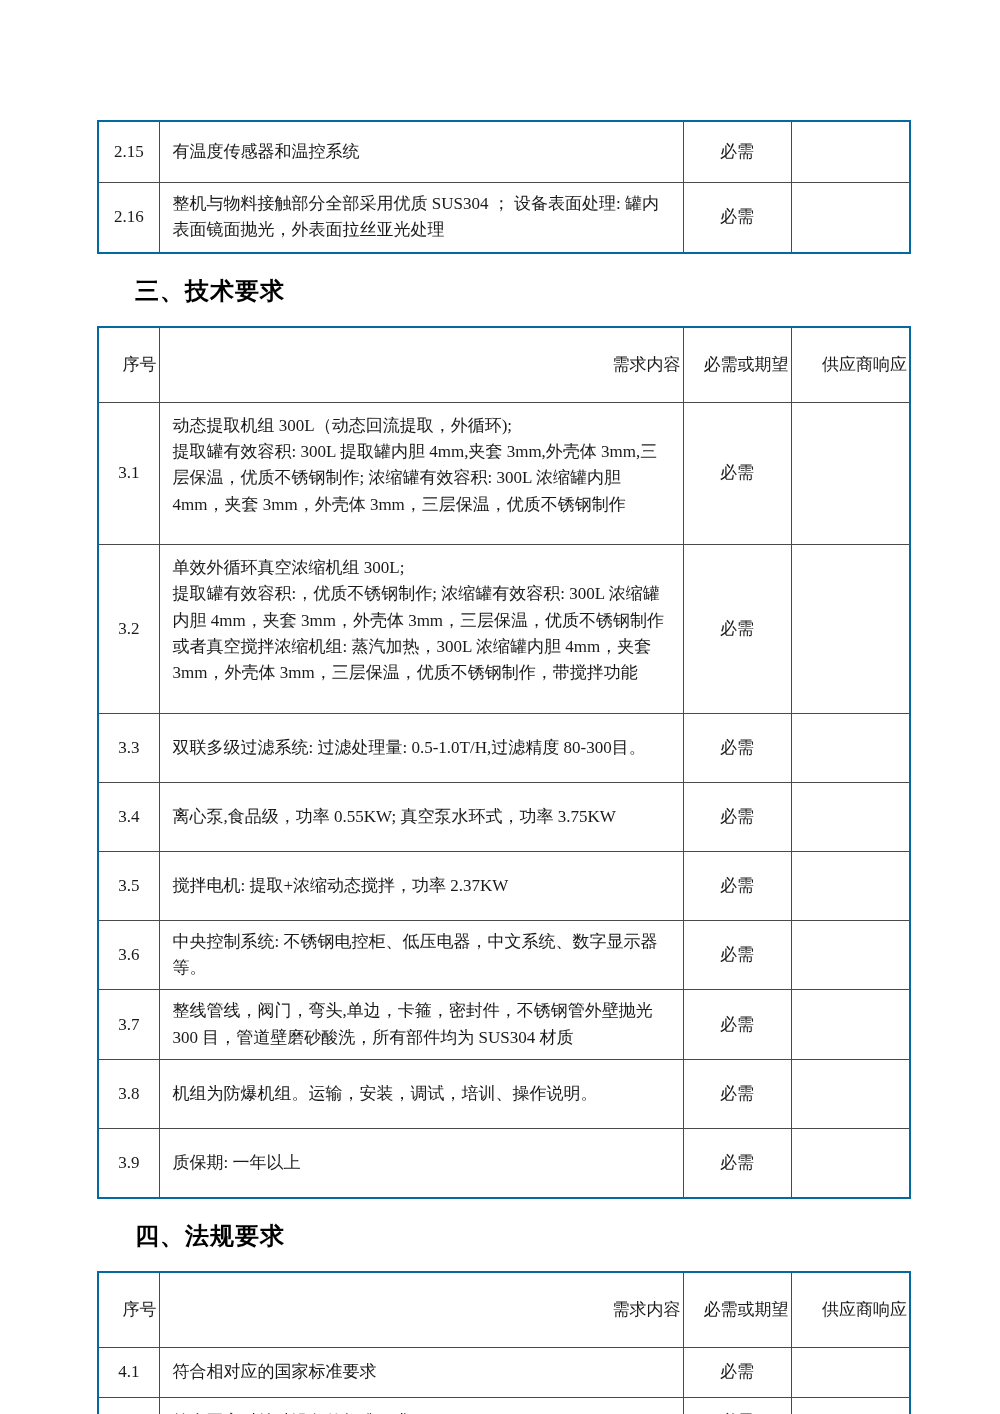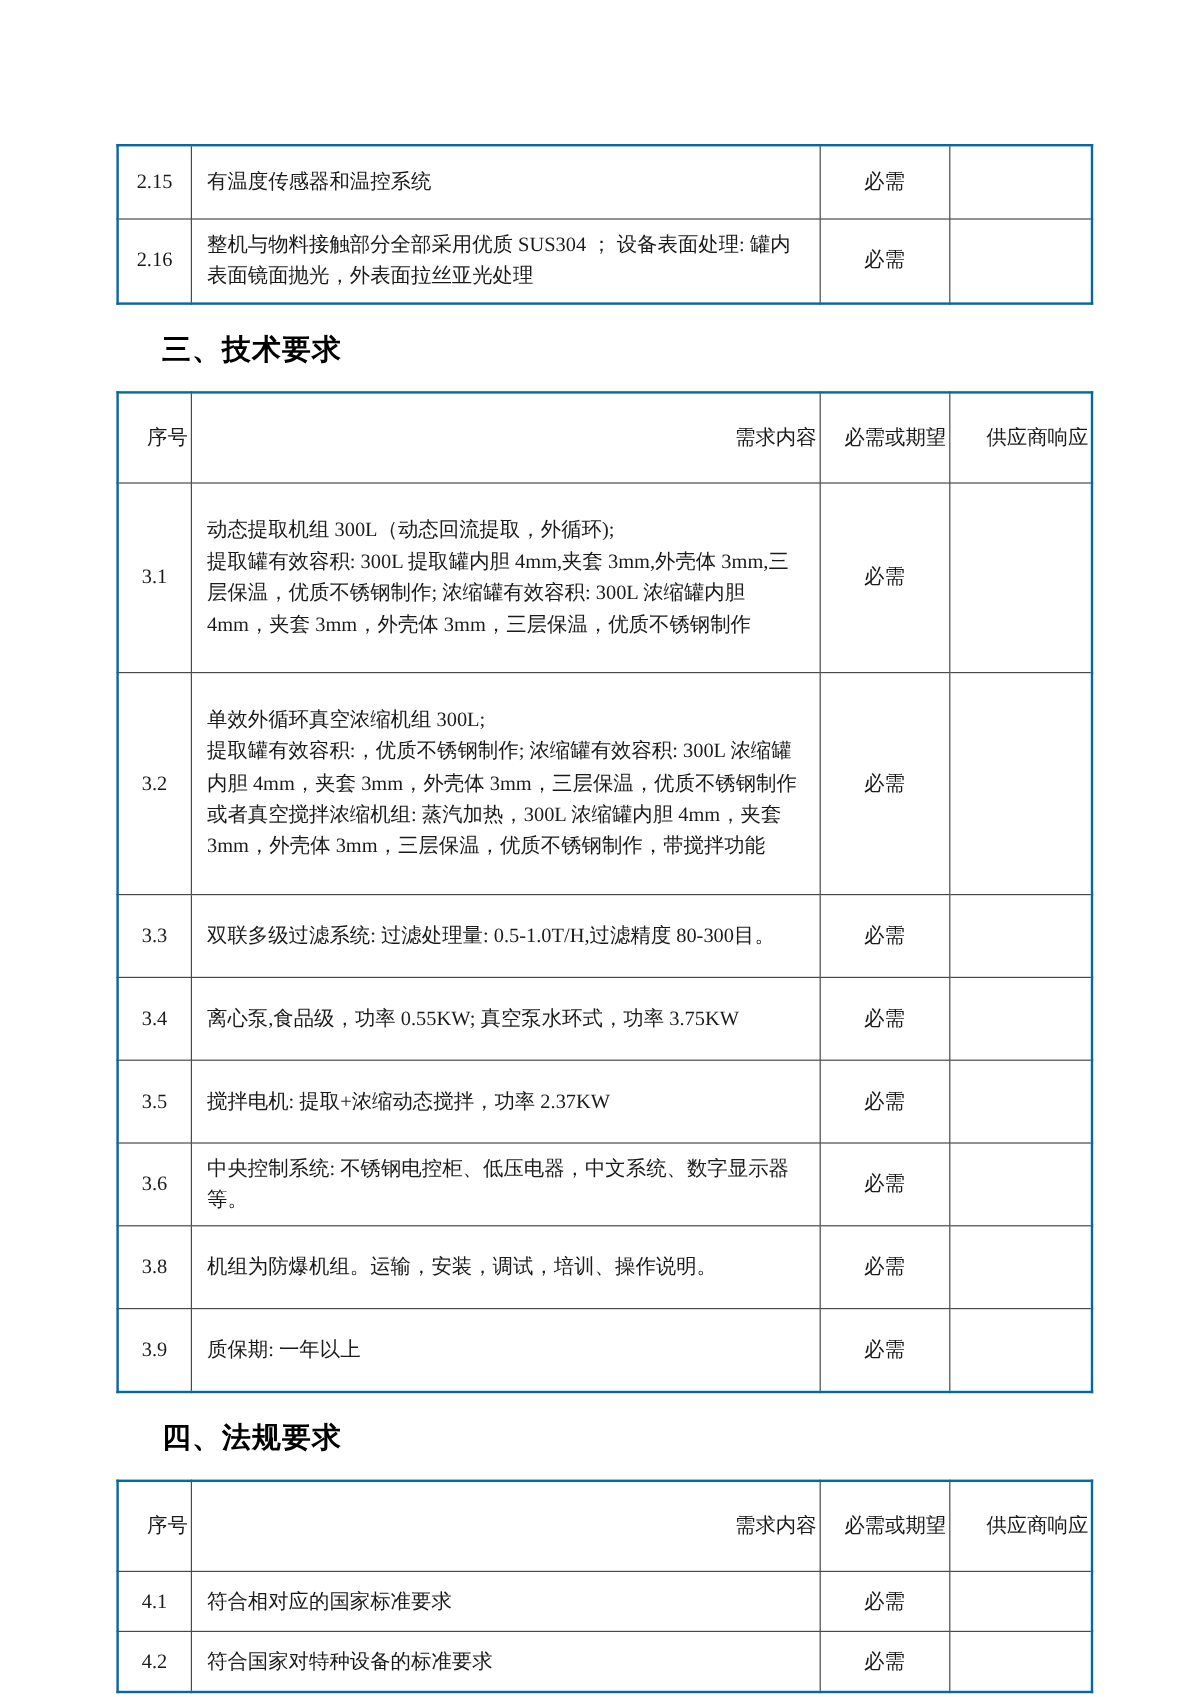--- a/index.html
+++ b/index.html
@@ -40,21 +40,21 @@
   td.c3 { text-align: center; }
   col.w0 { width: 61px; }
   col.w1 { width: 524px; }
   col.w2 { width: 108px; }
   col.w3 { width: 119px; }
 
   table.t2 td { height: 44px; }
   table.t3 td { height: 52px; }
   table.t4 td { height: 33px; }
 
-  tr.roomy td.c1 { padding-top: 26px; padding-bottom: 26px; margin-top: 48px; }
+  tr.roomy td.c1 { padding-top: 10px; padding-bottom: 26px; margin-top: 48px; }
 
   .section-title {
     font-family: "Liberation Sans", "DejaVu Sans", sans-serif;
     font-weight: bold;
     font-size: 24px;
     color: #000;
     margin: 21px 0 19px 38px;
     letter-spacing: 1px;
   }
 </style>
@@ -137,20 +137,26 @@
           <td class="c2">必需</td>
           <td class="c3"></td>
         </tr>
         <tr>
           <td class="c0">3.6</td>
           <td class="c1">中央控制系统: 不锈钢电控柜、低压电器，中文系统、数字显示器等。</td>
           <td class="c2">必需</td>
           <td class="c3"></td>
         </tr>
         <tr>
+          <td class="c0">3.7</td>
+          <td class="c1">整线管线，阀门，弯头,单边，卡箍，密封件，不锈钢管外壁抛光 300 目，管道壁磨砂酸洗，所有部件均为 SUS304 材质</td>
+          <td class="c2">必需</td>
+          <td class="c3"></td>
+        </tr>
+        <tr>
           <td class="c0">3.8</td>
           <td class="c1">机组为防爆机组。运输，安装，调试，培训、操作说明。</td>
           <td class="c2">必需</td>
           <td class="c3"></td>
         </tr>
         <tr>
           <td class="c0">3.9</td>
           <td class="c1">质保期: 一年以上</td>
           <td class="c2">必需</td>
           <td class="c3"></td>

